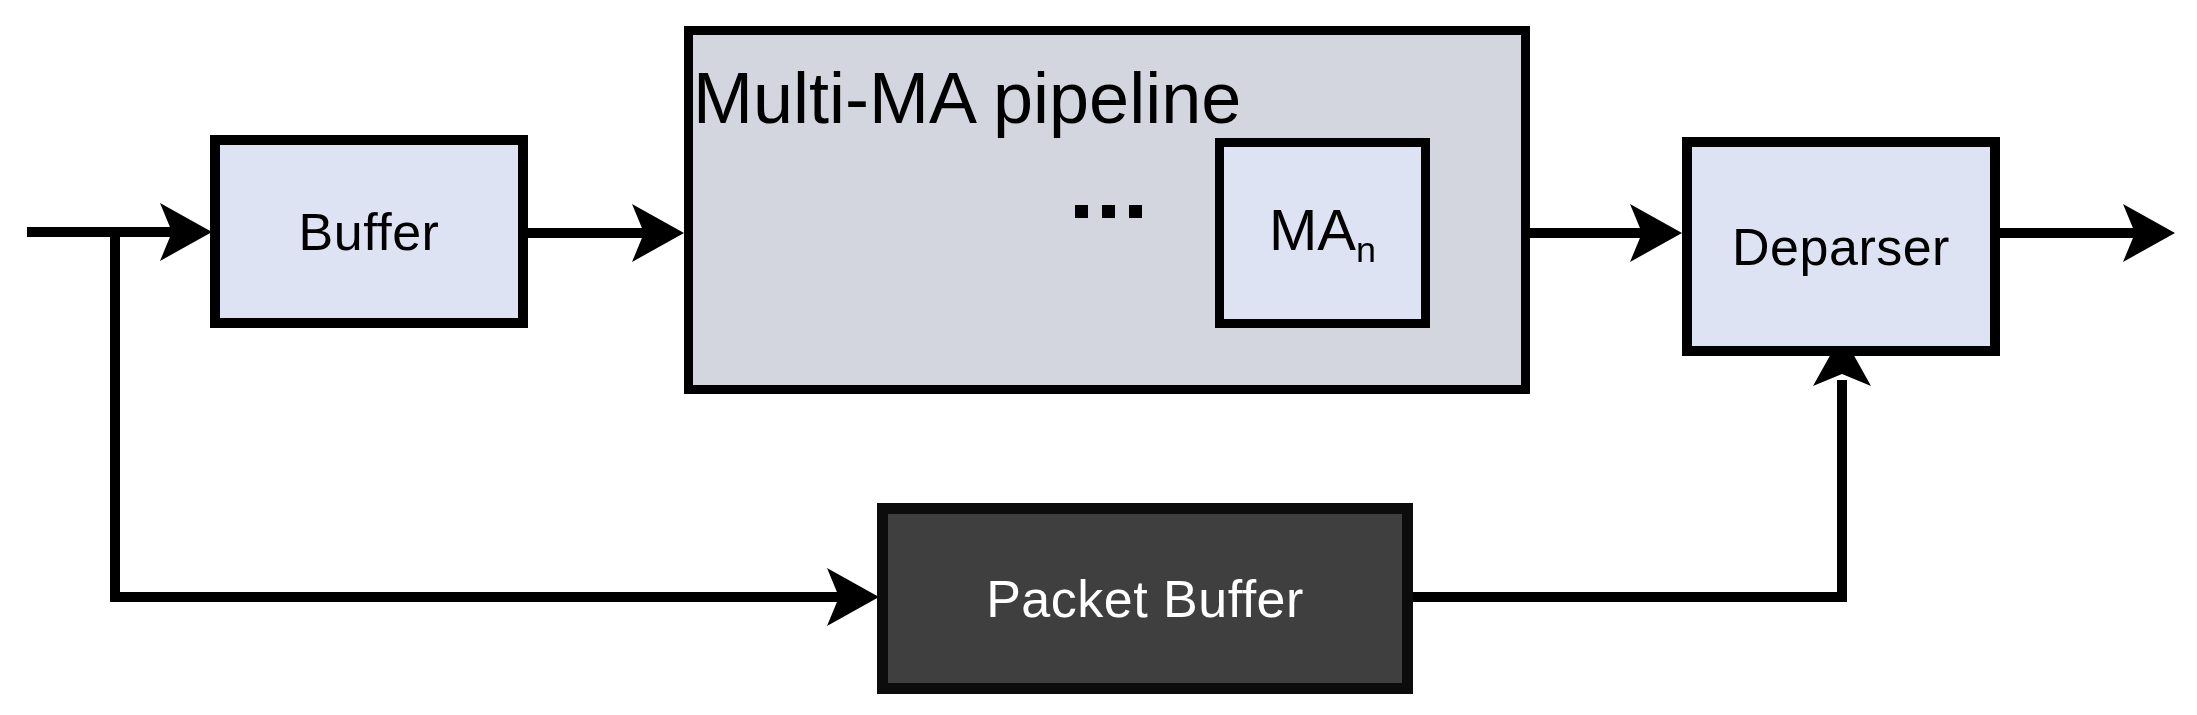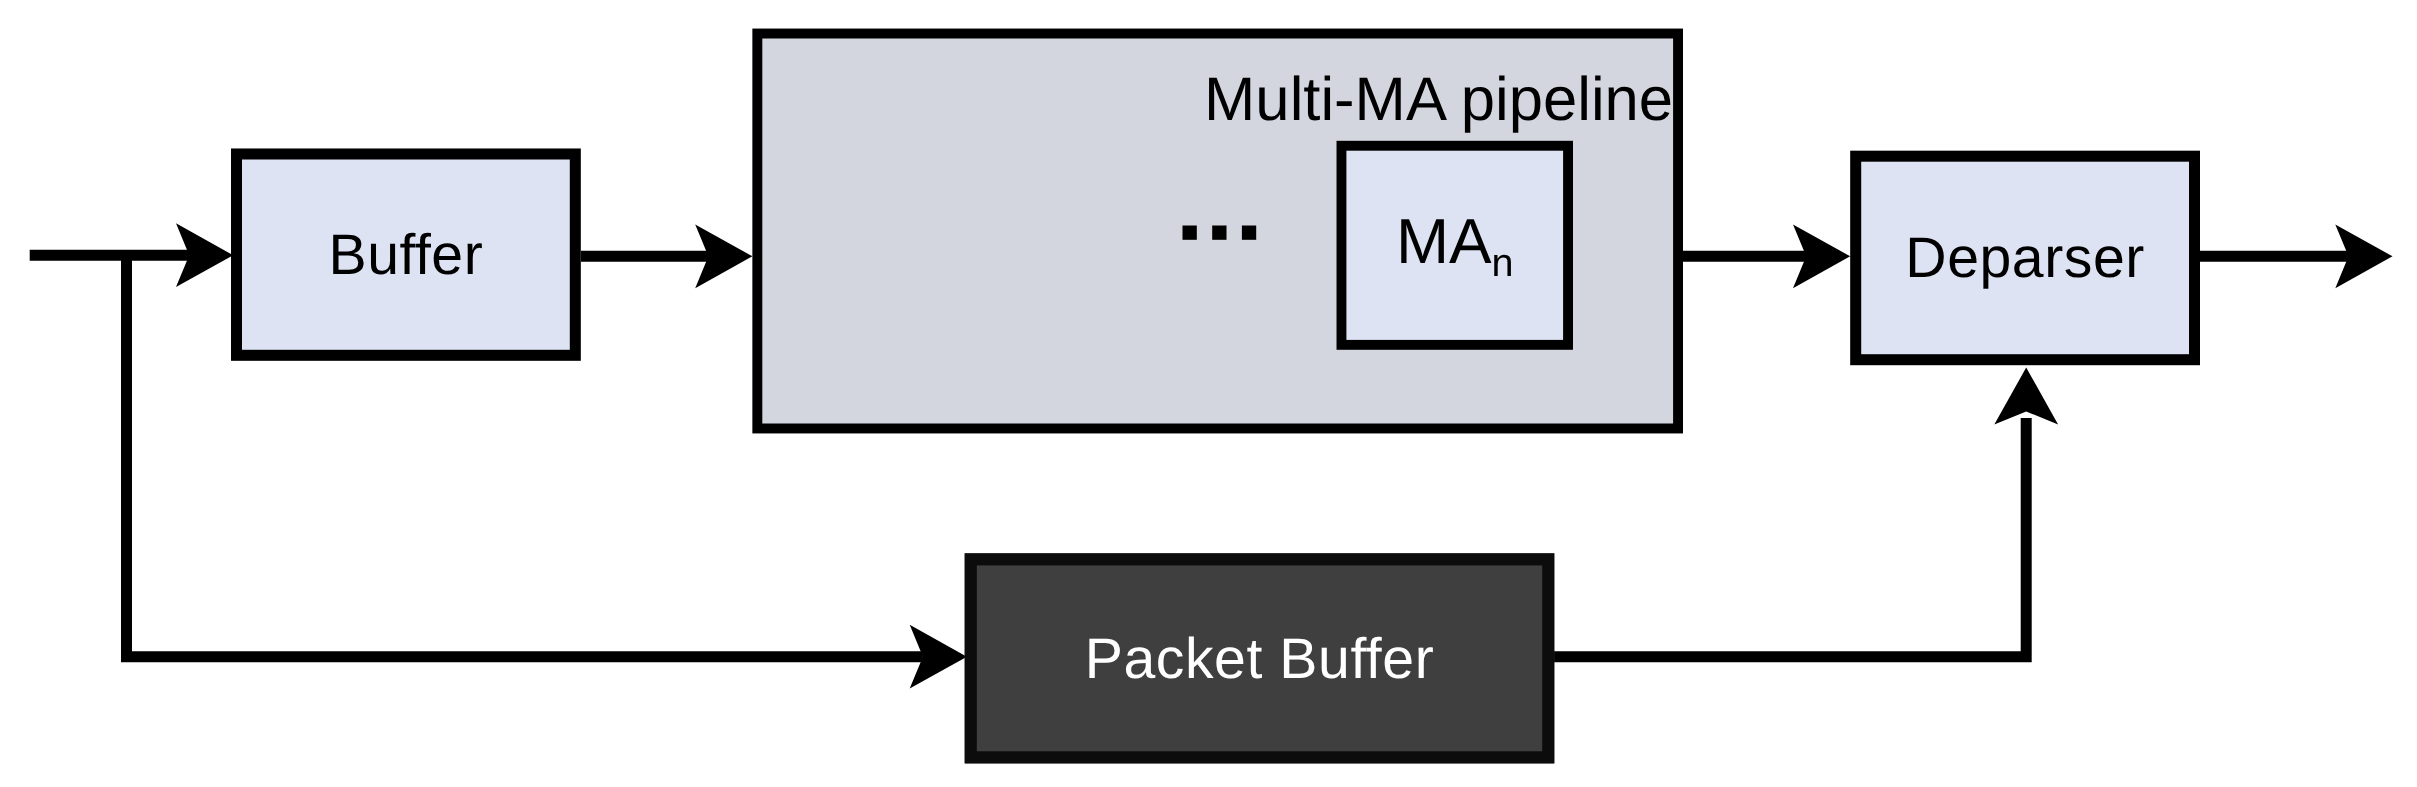--- a/index.html
+++ b/index.html
@@ -19,26 +19,26 @@
     color:#000;
   }
   .node{background:#dde3f3;}
   .label{font-size:52px;letter-spacing:0.5px;white-space:nowrap;}
   #pipeline{
     left:684px;top:26px;width:846px;height:368px;
     background:#d3d6df;border-width:9px;
     display:block;
   }
   #pipeline-title{
-    margin-top:22px;text-align:right;font-size:56px;color:#000;
+    margin-top:22px;text-align:left;font-size:72px;color:#000;
   }
   #parser{left:210px;top:135px;width:318px;height:193px;}
-  #deparser{left:1682px;top:137px;width:318px;height:195px;}
+  #deparser{left:1682px;top:137px;width:318px;height:219px;}
   #ma1{left:792px;top:137px;width:216px;height:191px;border-width:9px;}
-  #man{left:1215px;top:128px;width:215px;height:190px;border-width:9px;}
+  #man{left:1215px;top:138px;width:215px;height:190px;border-width:9px;}
   .ma-label{font-size:58px;}
   .ma-label .sub{font-size:0.62em;vertical-align:-0.33em;}
   #packet-buffer{
     left:877px;top:503px;width:536px;height:191px;
     background:#3f3f3f;border-color:#0c0c0c;border-width:11px;
   }
   #packet-buffer .label{color:#ffffff;font-size:52px;}
   #ellipsis{
     position:absolute;left:1075px;top:205px;
     display:flex;gap:14px;

